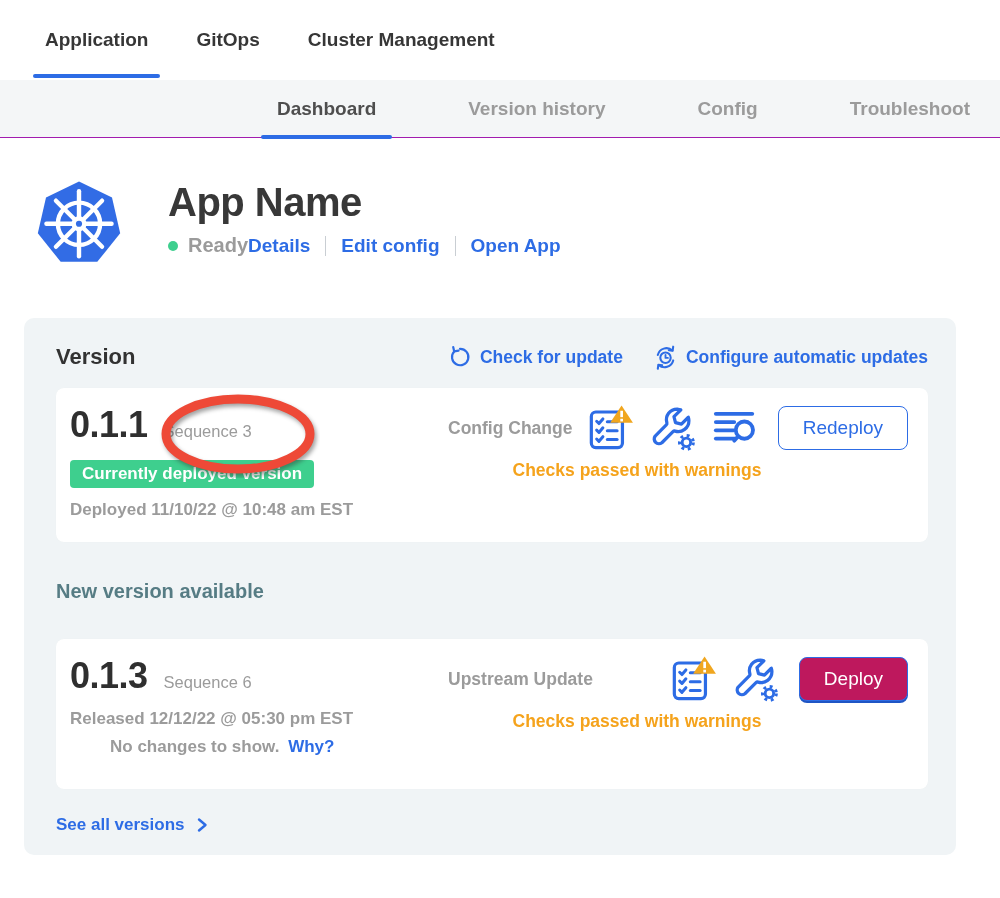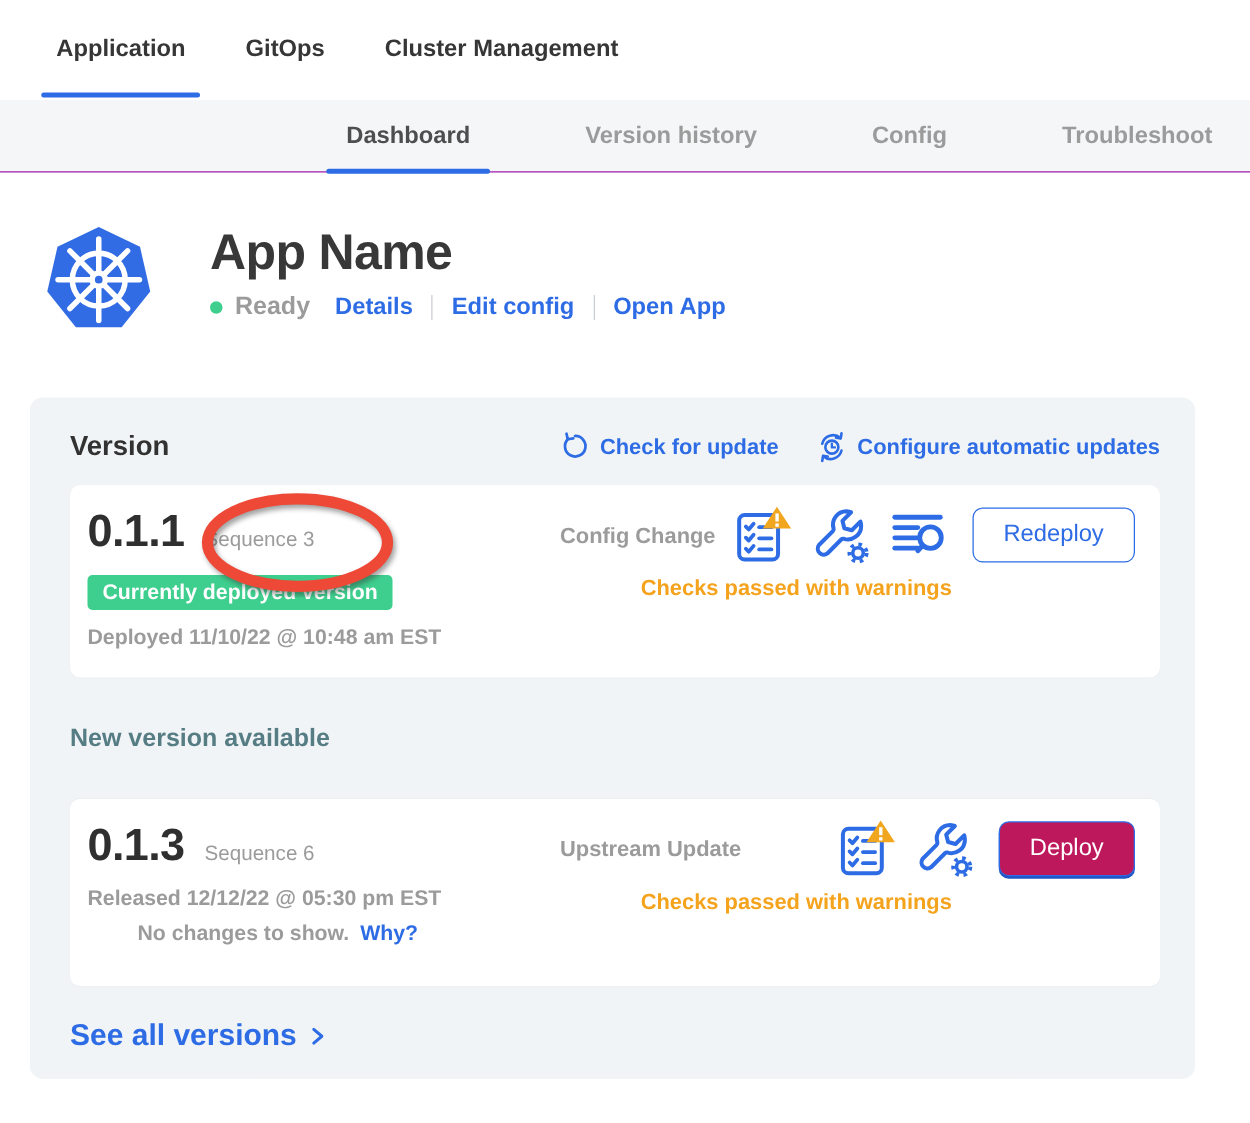--- a/index.html
+++ b/index.html
@@ -20,21 +20,21 @@
   .subnav-item { position:relative; height:58px; display:flex; align-items:center; padding:0 16px; font-size:19px; font-weight:600; color:#9b9b9b; cursor:pointer; }
   .subnav-item.active { color:#4e4e4e; font-weight:700; }
   .subnav-item.active::after { content:""; position:absolute; left:0; right:0; bottom:-1px; height:4px; background:#2d6ce5; border-radius:2px; }
 
   
   .app-header { display:flex; margin:40px 0 0 35px; gap:45px; }
   .app-logo { width:88px; height:88px; flex:0 0 auto; }
   .app-title { font-size:40px; font-weight:800; color:#383838; letter-spacing:-0.5px; line-height:1.1; margin-top:2px; }
   .status-row { display:flex; align-items:center; margin-top:10px; }
   .status-dot { width:10px; height:10px; border-radius:50%; background:#3ecf8e; flex:0 0 auto; }
-  .status-label { font-size:20px; font-weight:600; color:#9b9b9b; margin-left:10px; margin-right:20px; }
+  .status-label { font-size:20px; font-weight:600; color:#9b9b9b; margin-left:10px; }
   .hdr-link { font-size:19px; font-weight:700; color:#2d6ce5; cursor:pointer; white-space:nowrap; }
   .hdr-divider { width:1px; height:20px; background:#c9ced3; margin:0 15px; }
 
   
   .panel { margin:52px 0 0 24px; width:932px; background:#f0f4f6; border-radius:10px; padding:26px 28px 20px 32px; }
   .panel-header { display:flex; align-items:center; }
   .panel-title { font-size:22px; font-weight:800; color:#323232; }
   .panel-actions { margin-left:auto; display:flex; align-items:center; gap:30px; }
   .panel-action { display:flex; align-items:center; gap:8px; color:#2d6ce5; font-size:17.5px; font-weight:700; cursor:pointer; white-space:nowrap; }
   .panel-action svg { display:block; }
@@ -58,21 +58,21 @@
   .icon-group { display:flex; align-items:center; gap:16px; margin-left:auto; }
   .check-icon-btn { cursor:pointer; display:block; }
   .warning-row { margin-top:8px; text-align:center; font-size:17.5px; font-weight:700; color:#f5a31c; padding-right:40px; }
 
   .btn { font-family:inherit; font-size:19px; font-weight:400; border-radius:8px; padding:10px 24px; cursor:pointer; margin-left:20px; white-space:nowrap; }
   .btn-outline { background:#fff; color:#2d6ce5; border:1.5px solid #2d6ce5; }
   .btn-solid { background:#be185d; color:#fff; border:1.5px solid #2d6ce5; box-shadow:0 2px 0 #1f55c4; }
 
   .new-version-heading { margin-top:38px; font-size:20px; font-weight:700; color:#567c84; }
 
-  .see-all { margin-top:26px; display:inline-flex; align-items:center; gap:8px; color:#2d6ce5; font-size:24px; font-weight:700; cursor:pointer; }
+  .see-all { margin-top:26px; display:inline-flex; align-items:center; gap:8px; color:#2d6ce5; font-size:17px; font-weight:700; cursor:pointer; }
 
   
   .annotation-ellipse { position:absolute; left:86px; top:-12px; pointer-events:none; }
 </style>
 </head>
 <body>
 
 <div class="page">
 
   <nav class="topnav">

